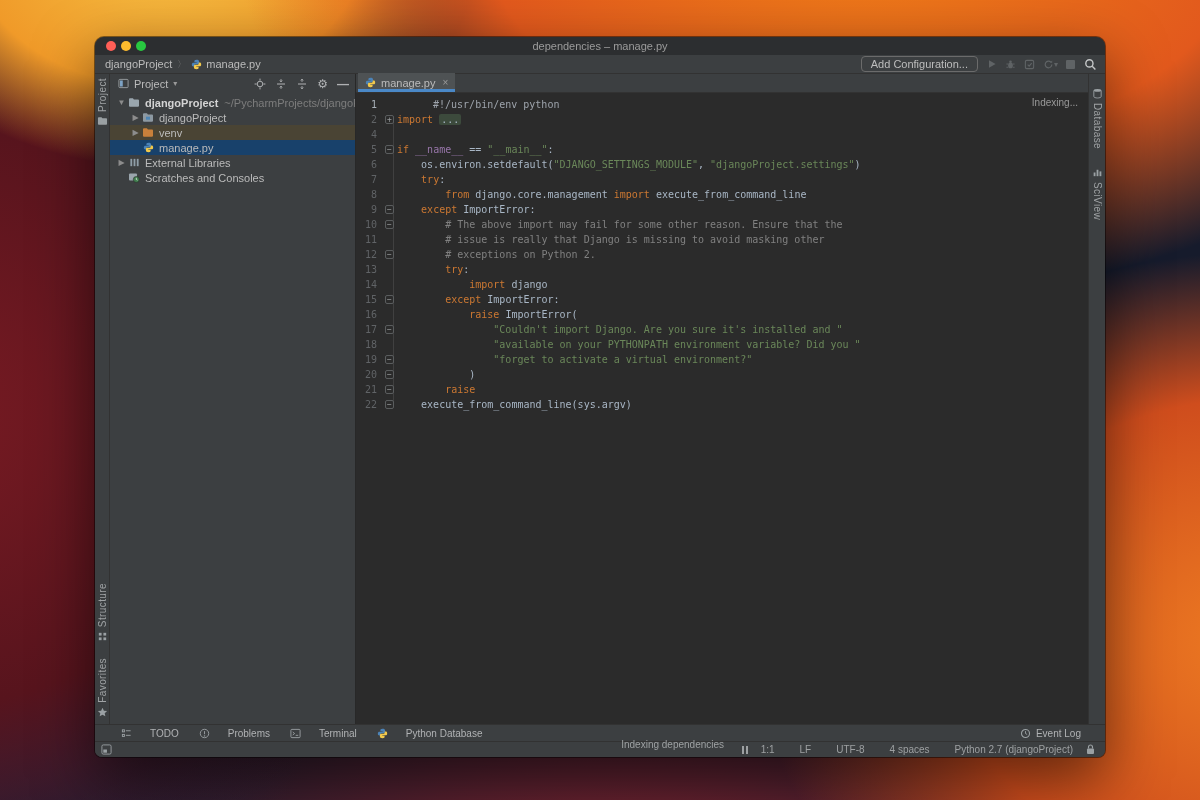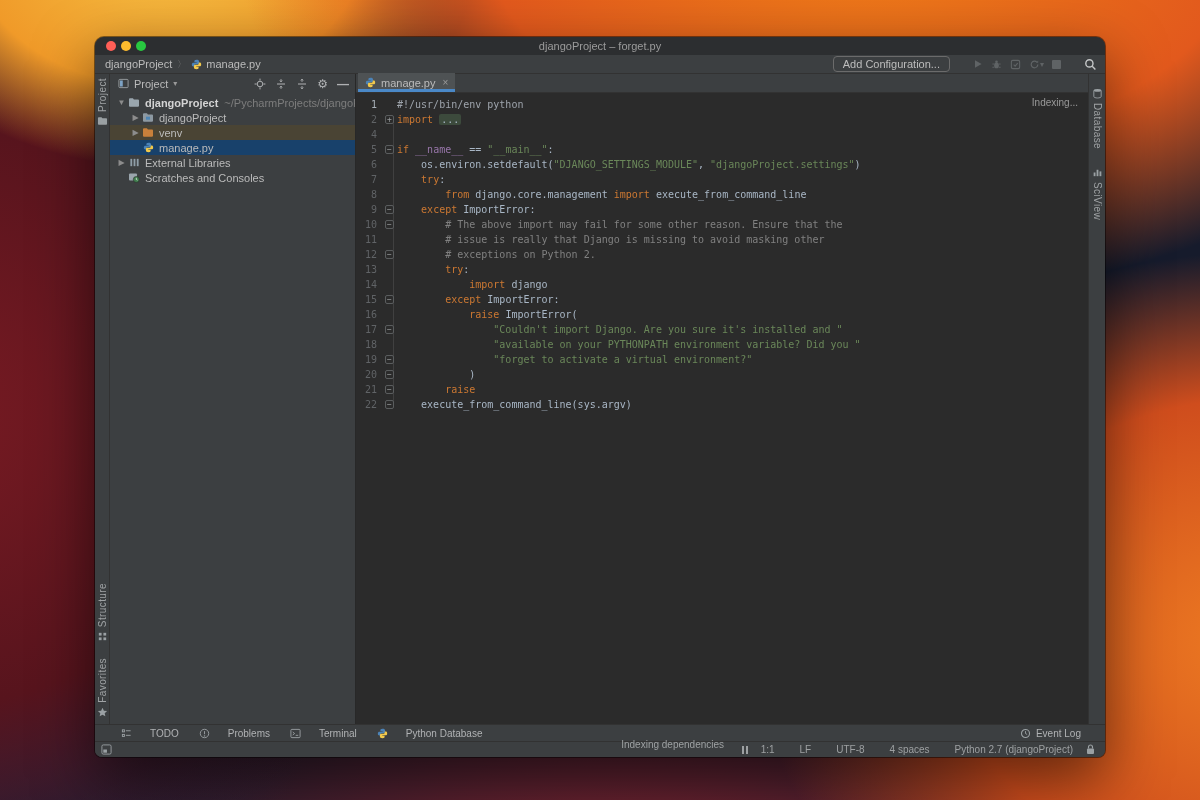--- a/index.html
+++ b/index.html
@@ -24,21 +24,21 @@
   }
   
   .titlebar{ height:18px; background:#2c2e30; display:flex; align-items:center; justify-content:center; position:relative; flex:0 0 auto;}
   .lights{ position:absolute; left:11px; top:4px; display:flex; gap:5px;}
   .light{ width:10px; height:10px; border-radius:50%;}
   .title{ font-size:11px; color:#9b9b9b; }
   
   .navrow{ height:19px; background:#3c3f41; border-bottom:1px solid #323232; display:flex; align-items:center; padding:0 8px 0 10px; flex:0 0 auto;}
   .crumbs{ display:flex; align-items:center; gap:4px; font-size:11px; color:#bbbbbb;}
   .crumb-sep{ color:#777; font-size:9px; padding:0 1px;}
-  .nav-right{ margin-left:auto; display:flex; align-items:center; gap:23px;}
+  .nav-right{ margin-left:auto; display:flex; align-items:center; gap:9px;}
   .addcfg{ border:1px solid #6b6b6b; border-radius:4px; background:transparent; color:#bdbdbd; font-size:11px; padding:1px 9px; height:16px; line-height:13px; font-family:"Liberation Sans",sans-serif;}
   .runicons{ display:flex; align-items:center; gap:8px; }
   .runicons .ri{ display:flex; align-items:center; }
   .chev-sm{ color:#5f6365; font-size:8px; }
   
   .main{ flex:1 1 auto; display:flex; min-height:0; }
   .stripe{ background:#3c3f41; display:flex; flex-direction:column; align-items:center; font-size:10px; color:#a0a3a5;}
   .stripe-left{ width:15px; border-right:1px solid #323232; justify-content:space-between; padding:4px 0 6px 0;}
   .stripe-right{ width:17px; border-left:1px solid #323232; padding-top:14px; gap:18px;}
   .vitem{ display:flex; flex-direction:column; align-items:center; gap:4px; cursor:default;}
@@ -73,21 +73,21 @@
   .ln{ width:26px; text-align:right; color:#606366; padding-right:5px; flex:0 0 auto; font-size:10px;}
   .ln.cur{ color:#a8b0b8;}
   .foldc{ width:15px; flex:0 0 auto; display:flex; align-items:center; justify-content:center; position:relative; z-index:1;}
   .fm{ width:9px; height:9px; border:1px solid #5a5d5e; border-radius:2px; background:#2b2b2b; color:#9a9d9e; font-size:8px; line-height:7px; text-align:center; font-family:"DejaVu Sans Mono",monospace;}
   .ctext{ white-space:pre; color:#a9b7c6;}
   .tk-pl{ color:#a9b7c6;}
   .tk-kw{ color:#cc7832;}
   .tk-st{ color:#6a8759;}
   .tk-cm{ color:#808080;}
   .tk-du{ color:#9876aa;}
-  .tk-sh{ color:#9ea4ac;}
+  .tk-sh{ color:#9ea4ac;margin-left:36px;}
   .tk-fd{ color:#a9b7c6; background:#3c4a3c; border-radius:2px; padding:0 2px;}
   
   .btoolbar{ height:17px; background:#3c3f41; border-top:1px solid #323232; display:flex; align-items:center; font-size:10px; color:#b0b2b4; padding:0 24px 0 26px; gap:20px; flex:0 0 auto;}
   .btb-item{ display:flex; align-items:center; gap:18px; cursor:default;}
   .btb-right{ margin-left:auto; display:flex; align-items:center; gap:5px;}
   
   .statusbar{ height:16px; background:#3c3f41; border-top:1px solid #323232; display:flex; align-items:center; font-size:10px; color:#9da0a2; padding:0 10px 0 6px; gap:12px; flex:0 0 auto;}
   .sb-right{ margin-left:auto; display:flex; align-items:center; gap:13px;}
   .progress{ display:flex; align-items:center; gap:8px;flex-direction:column;}
   .pbar{ width:112px; height:3px; background:#55585a; border-radius:2px; position:relative; overflow:hidden;}
@@ -100,21 +100,21 @@
 <body>
 
 <div class="window">
 
   <div class="titlebar">
     <div class="lights">
       <span class="light" style="background:#ff5f57"></span>
       <span class="light" style="background:#febc2e"></span>
       <span class="light" style="background:#28c840"></span>
     </div>
-    <span class="title">djangoProject – forget.py</span>
+    <span class="title">dependencies – manage.py</span>
   </div>
 
   <div class="navrow">
     <div class="crumbs" id="crumbs">
         <span>djangoProject</span>
         <span class="crumb-sep">〉</span>
         <span style="display: flex;">
           <svg width="11" height="11" viewBox="0 0 12 12">
             <path fill="#4c83b7" d="M6 .8c-2 0-2.3.9-2.3 1.6v1.1h2.5v.5H2.6c-.9 0-1.7.6-1.7 2.1s.7 2.1 1.6 2.1h1.1V7.1c0-.8.7-1.5 1.6-1.5h2.3c.7 0 1.3-.6 1.3-1.3V2.4C8.8 1.5 8 .8 6 .8z"></path>
             <path fill="#f2c94c" d="M6 11.2c2 0 2.3-.9 2.3-1.6V8.5H5.8V8h3.6c.9 0 1.7-.6 1.7-2.1S10.4 3.8 9.5 3.8H8.4v1.1c0 .8-.7 1.5-1.6 1.5H4.5c-.7 0-1.3.6-1.3 1.3v1.9c0 .9.8 1.6 2.8 1.6z"></path>

